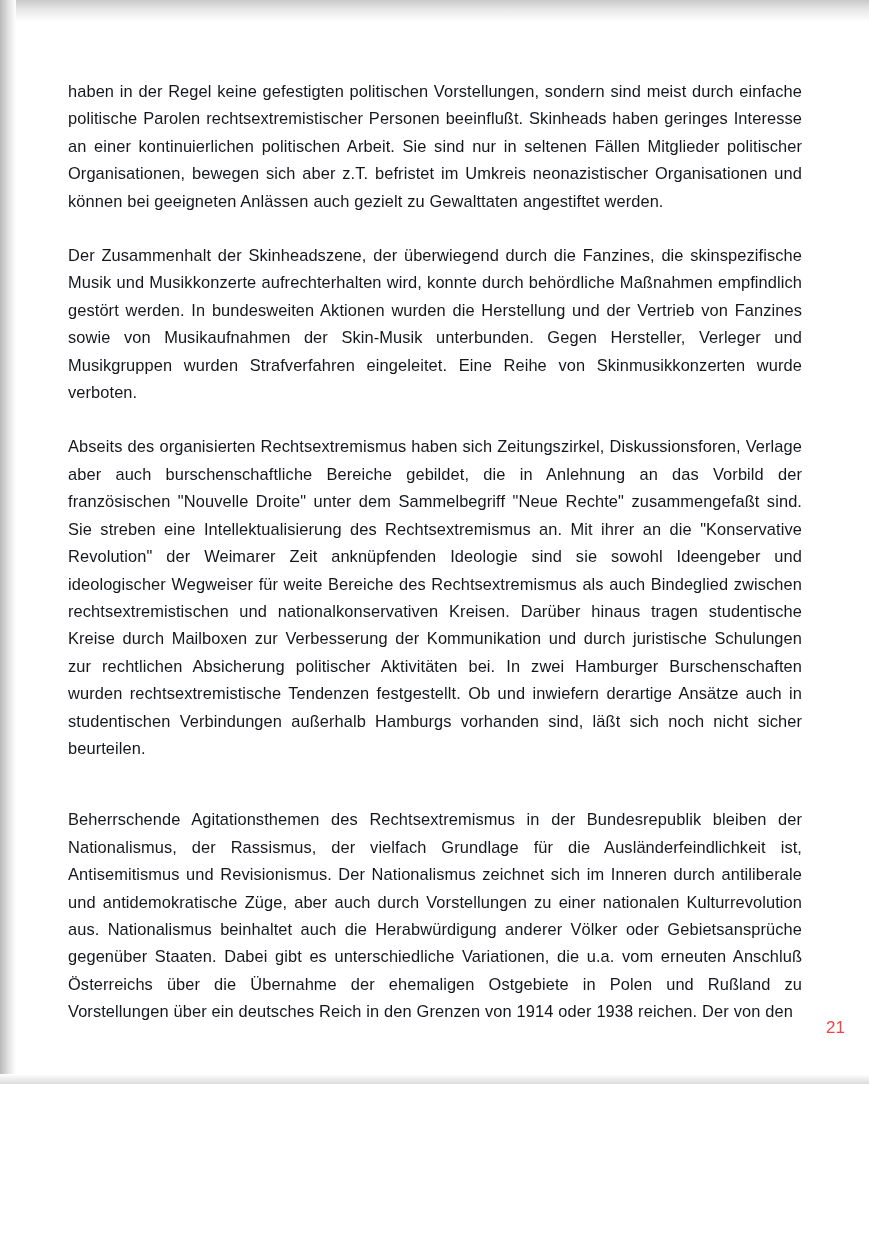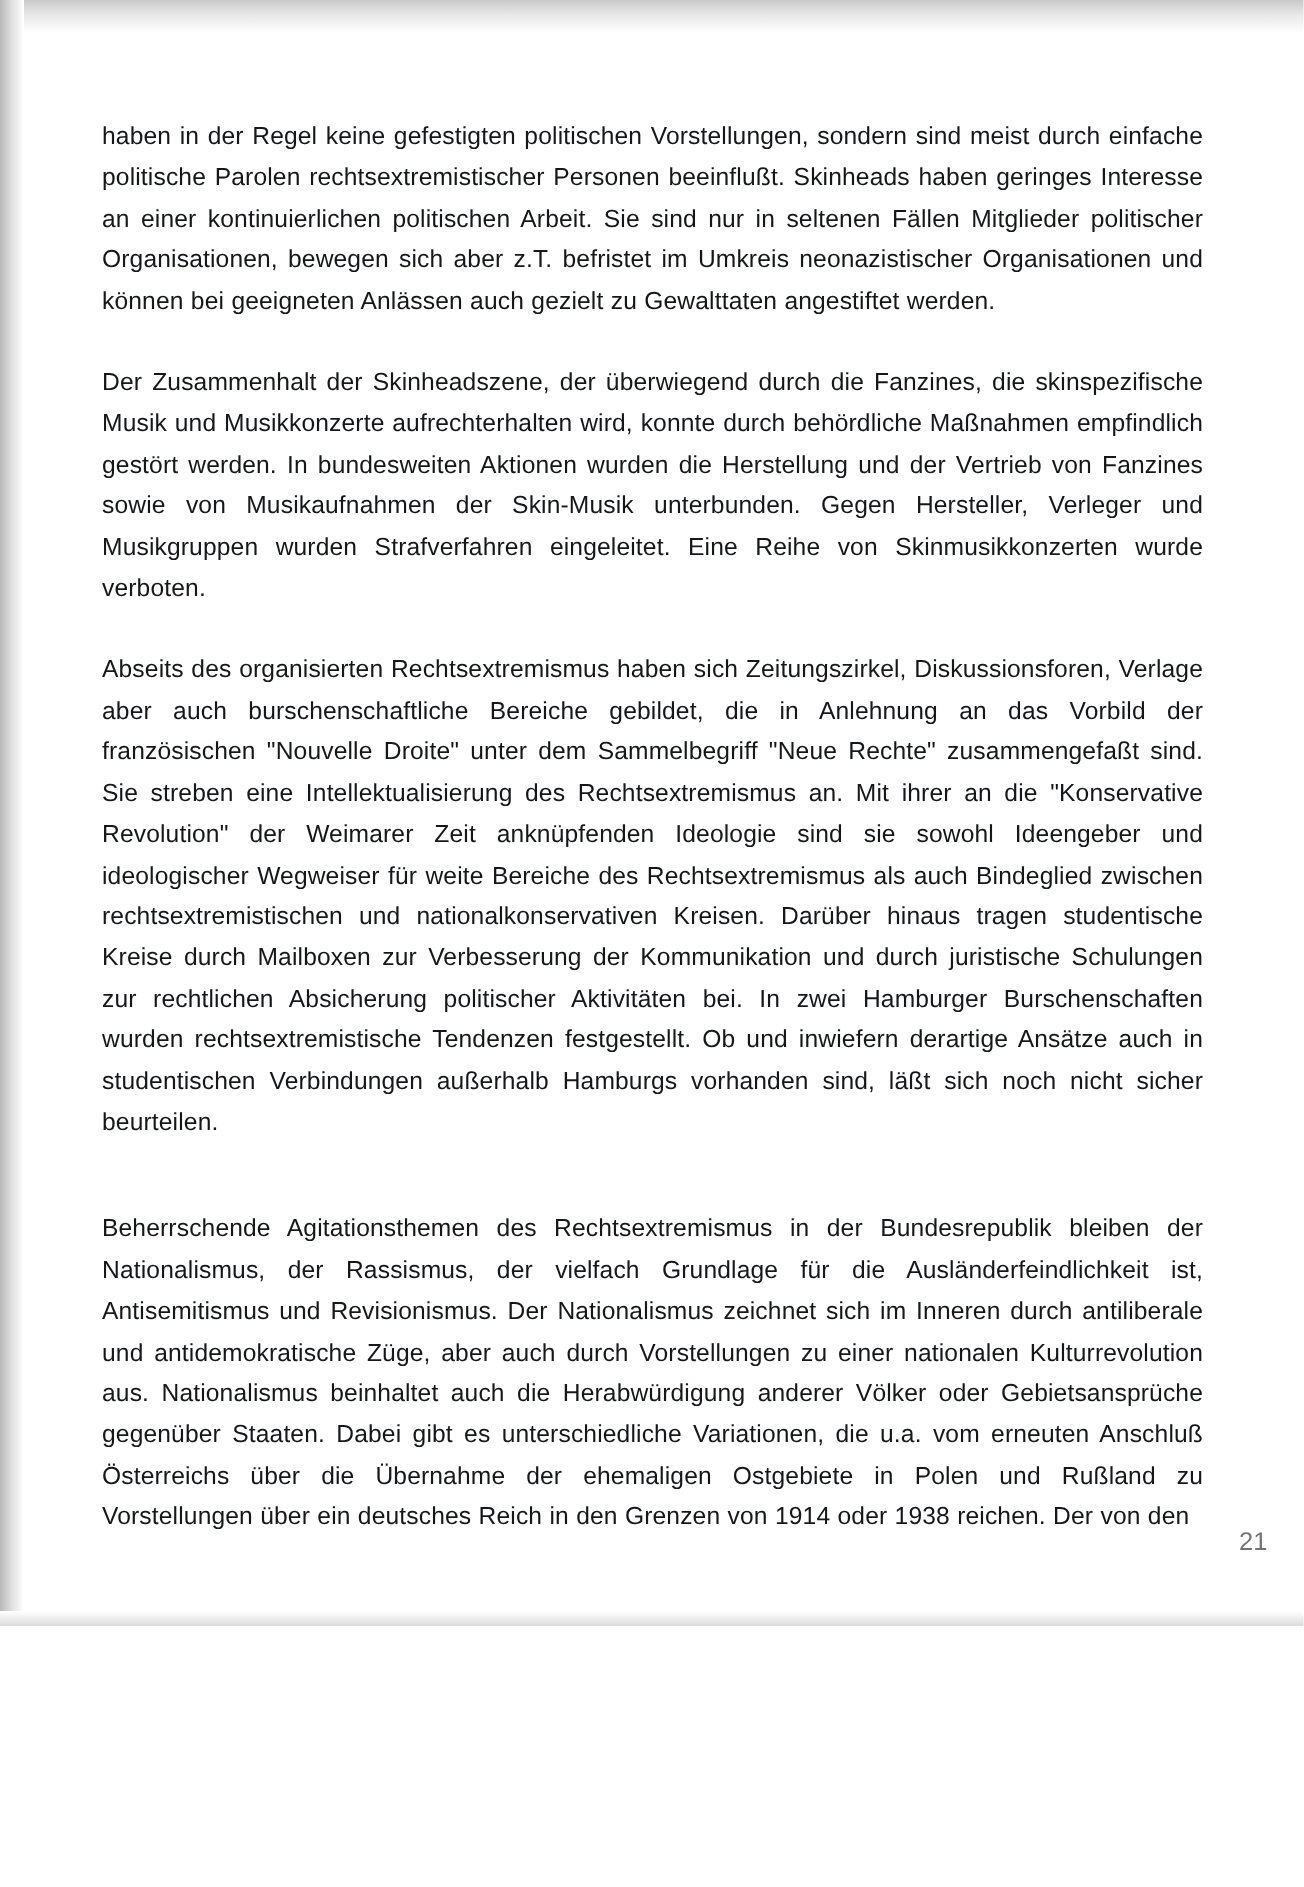--- a/index.html
+++ b/index.html
@@ -60,21 +60,21 @@
   }
   .para:last-child {
     margin-bottom: 0;
     margin-top: 44px;
   }
   .page-number {
     position: absolute;
     right: 66px;
     bottom: 46px;
     font-size: 17px;
-    color: #737373;
+    color: #ef4444;
   }
 </style>
 </head>
 <body>
 
 <div class="page">
   <div class="scan-edge-top"></div>
   <div class="scan-edge-left"></div>
   <div class="scan-edge-right"></div>
   <div class="scan-edge-bottom"></div>

